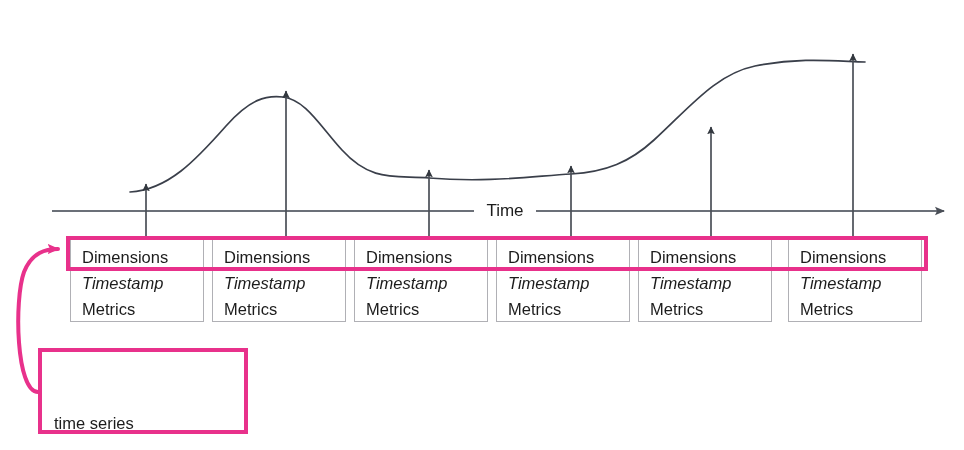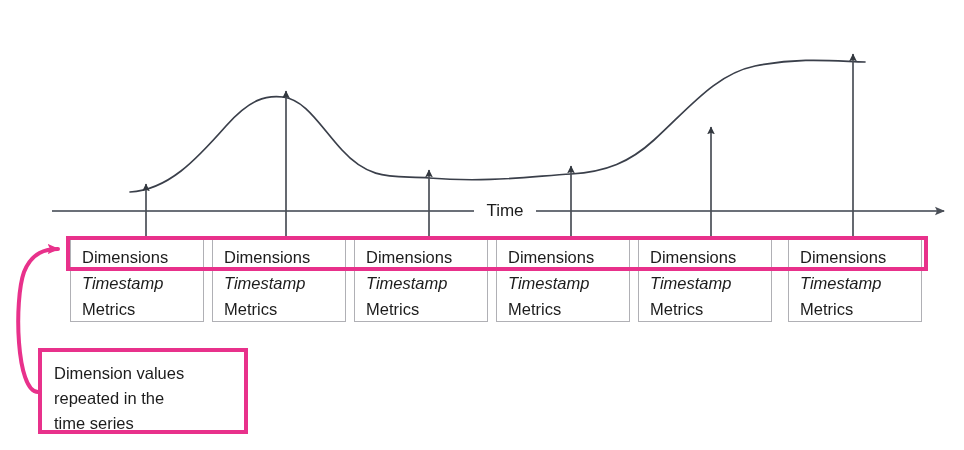--- a/index.html
+++ b/index.html
@@ -173,18 +173,16 @@
   </div>
   <div class="record-box" style="left:788px;">
     <span class="line l0">Dimensions</span>
     <span class="line l1">Timestamp</span>
     <span class="line l2">Metrics</span>
   </div>
 
   <div id="highlight-rect"></div>
 
   <div id="callout-box">
-    <span class="ctext c0">Dimension values</span>
-    <span class="ctext c1">repeated in the</span>
     <span class="ctext c2">time series</span>
   </div>
 
 </div>
 
 </body></html>

